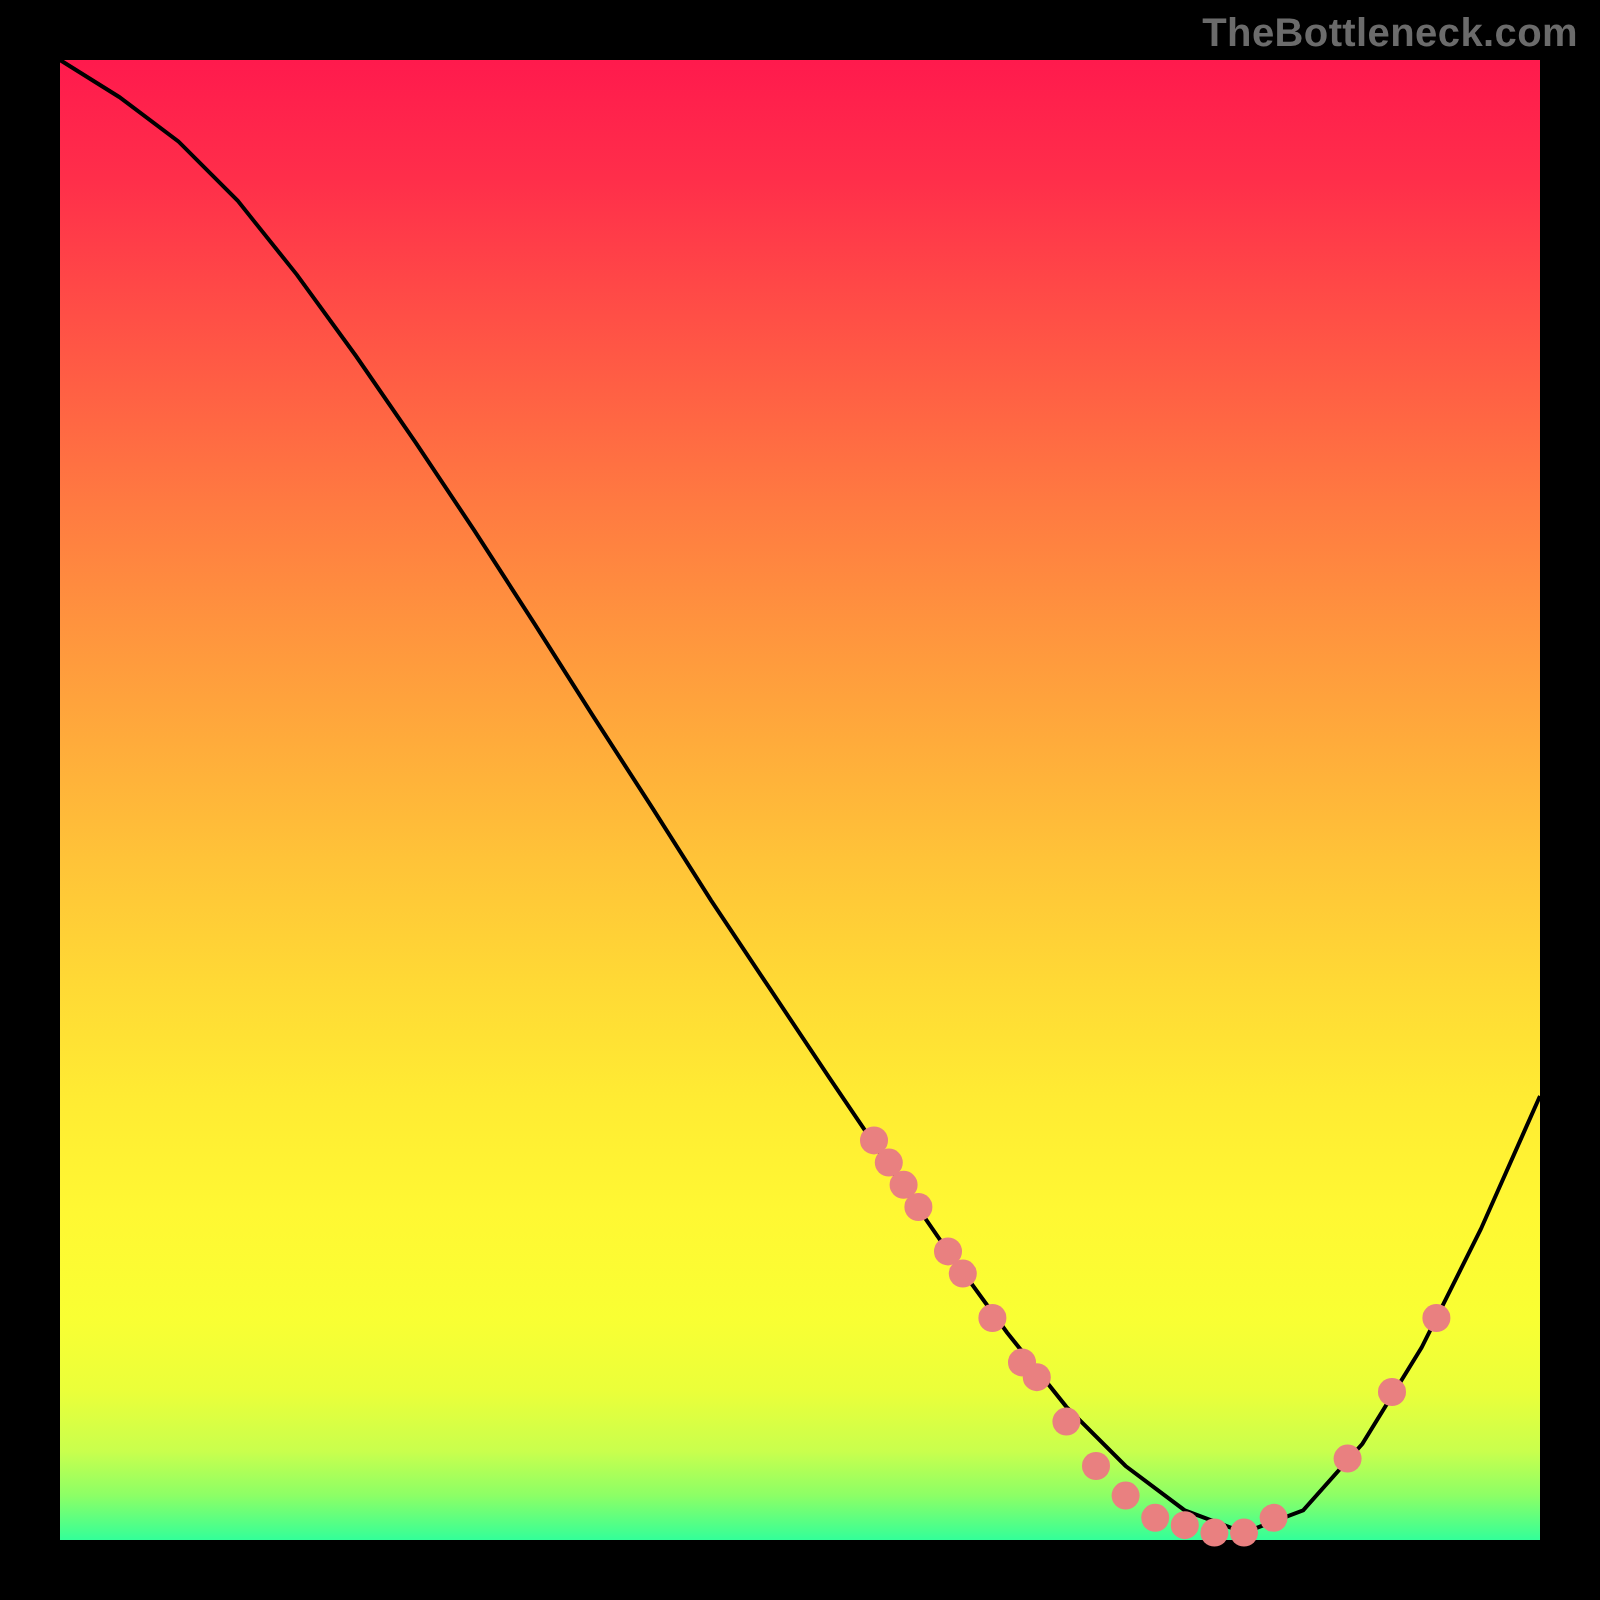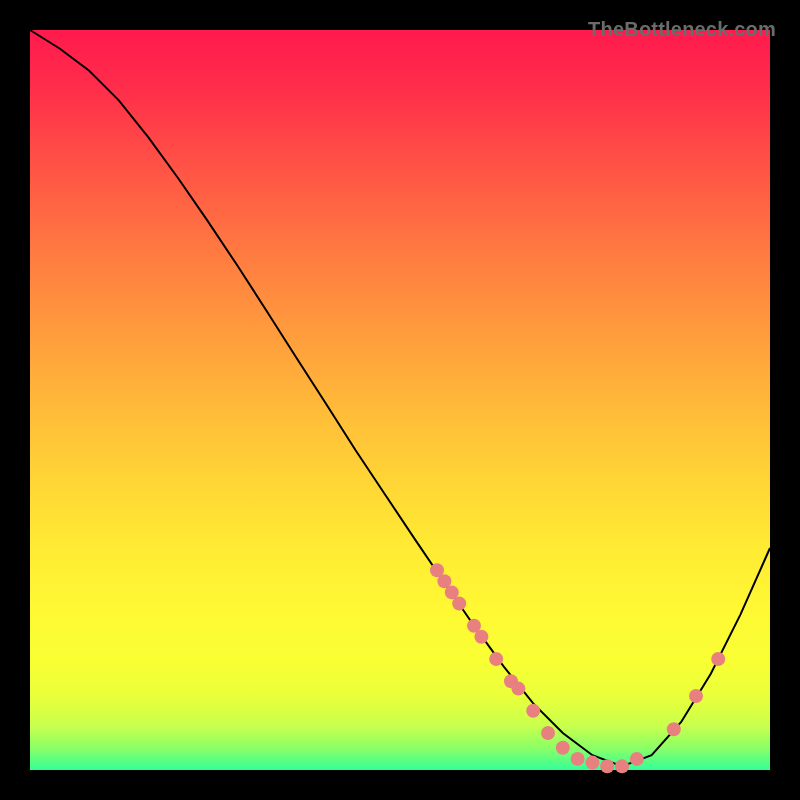--- a/index.html
+++ b/index.html
@@ -32,27 +32,26 @@
       #f9ff33 85%,
       #eaff3a 90%,
       #c9ff4d 94%,
       #8cff66 97%,
       #33ff99 100%
     );
   }
   .watermark {
     position: absolute;
     top: 6px;
-    right: 24px;
+    right: 11px;
     color: #6b6b6b;
     font-size: 20px;
     font-weight: 600;
     letter-spacing: 0.2px;
     user-select: none;
-    margin-top: 12px;
   }
   svg.plot {
     position: absolute;
     left: 0;
     top: 0;
     width: 740px;
     height: 740px;
     overflow: visible;
   }
   .curve {

